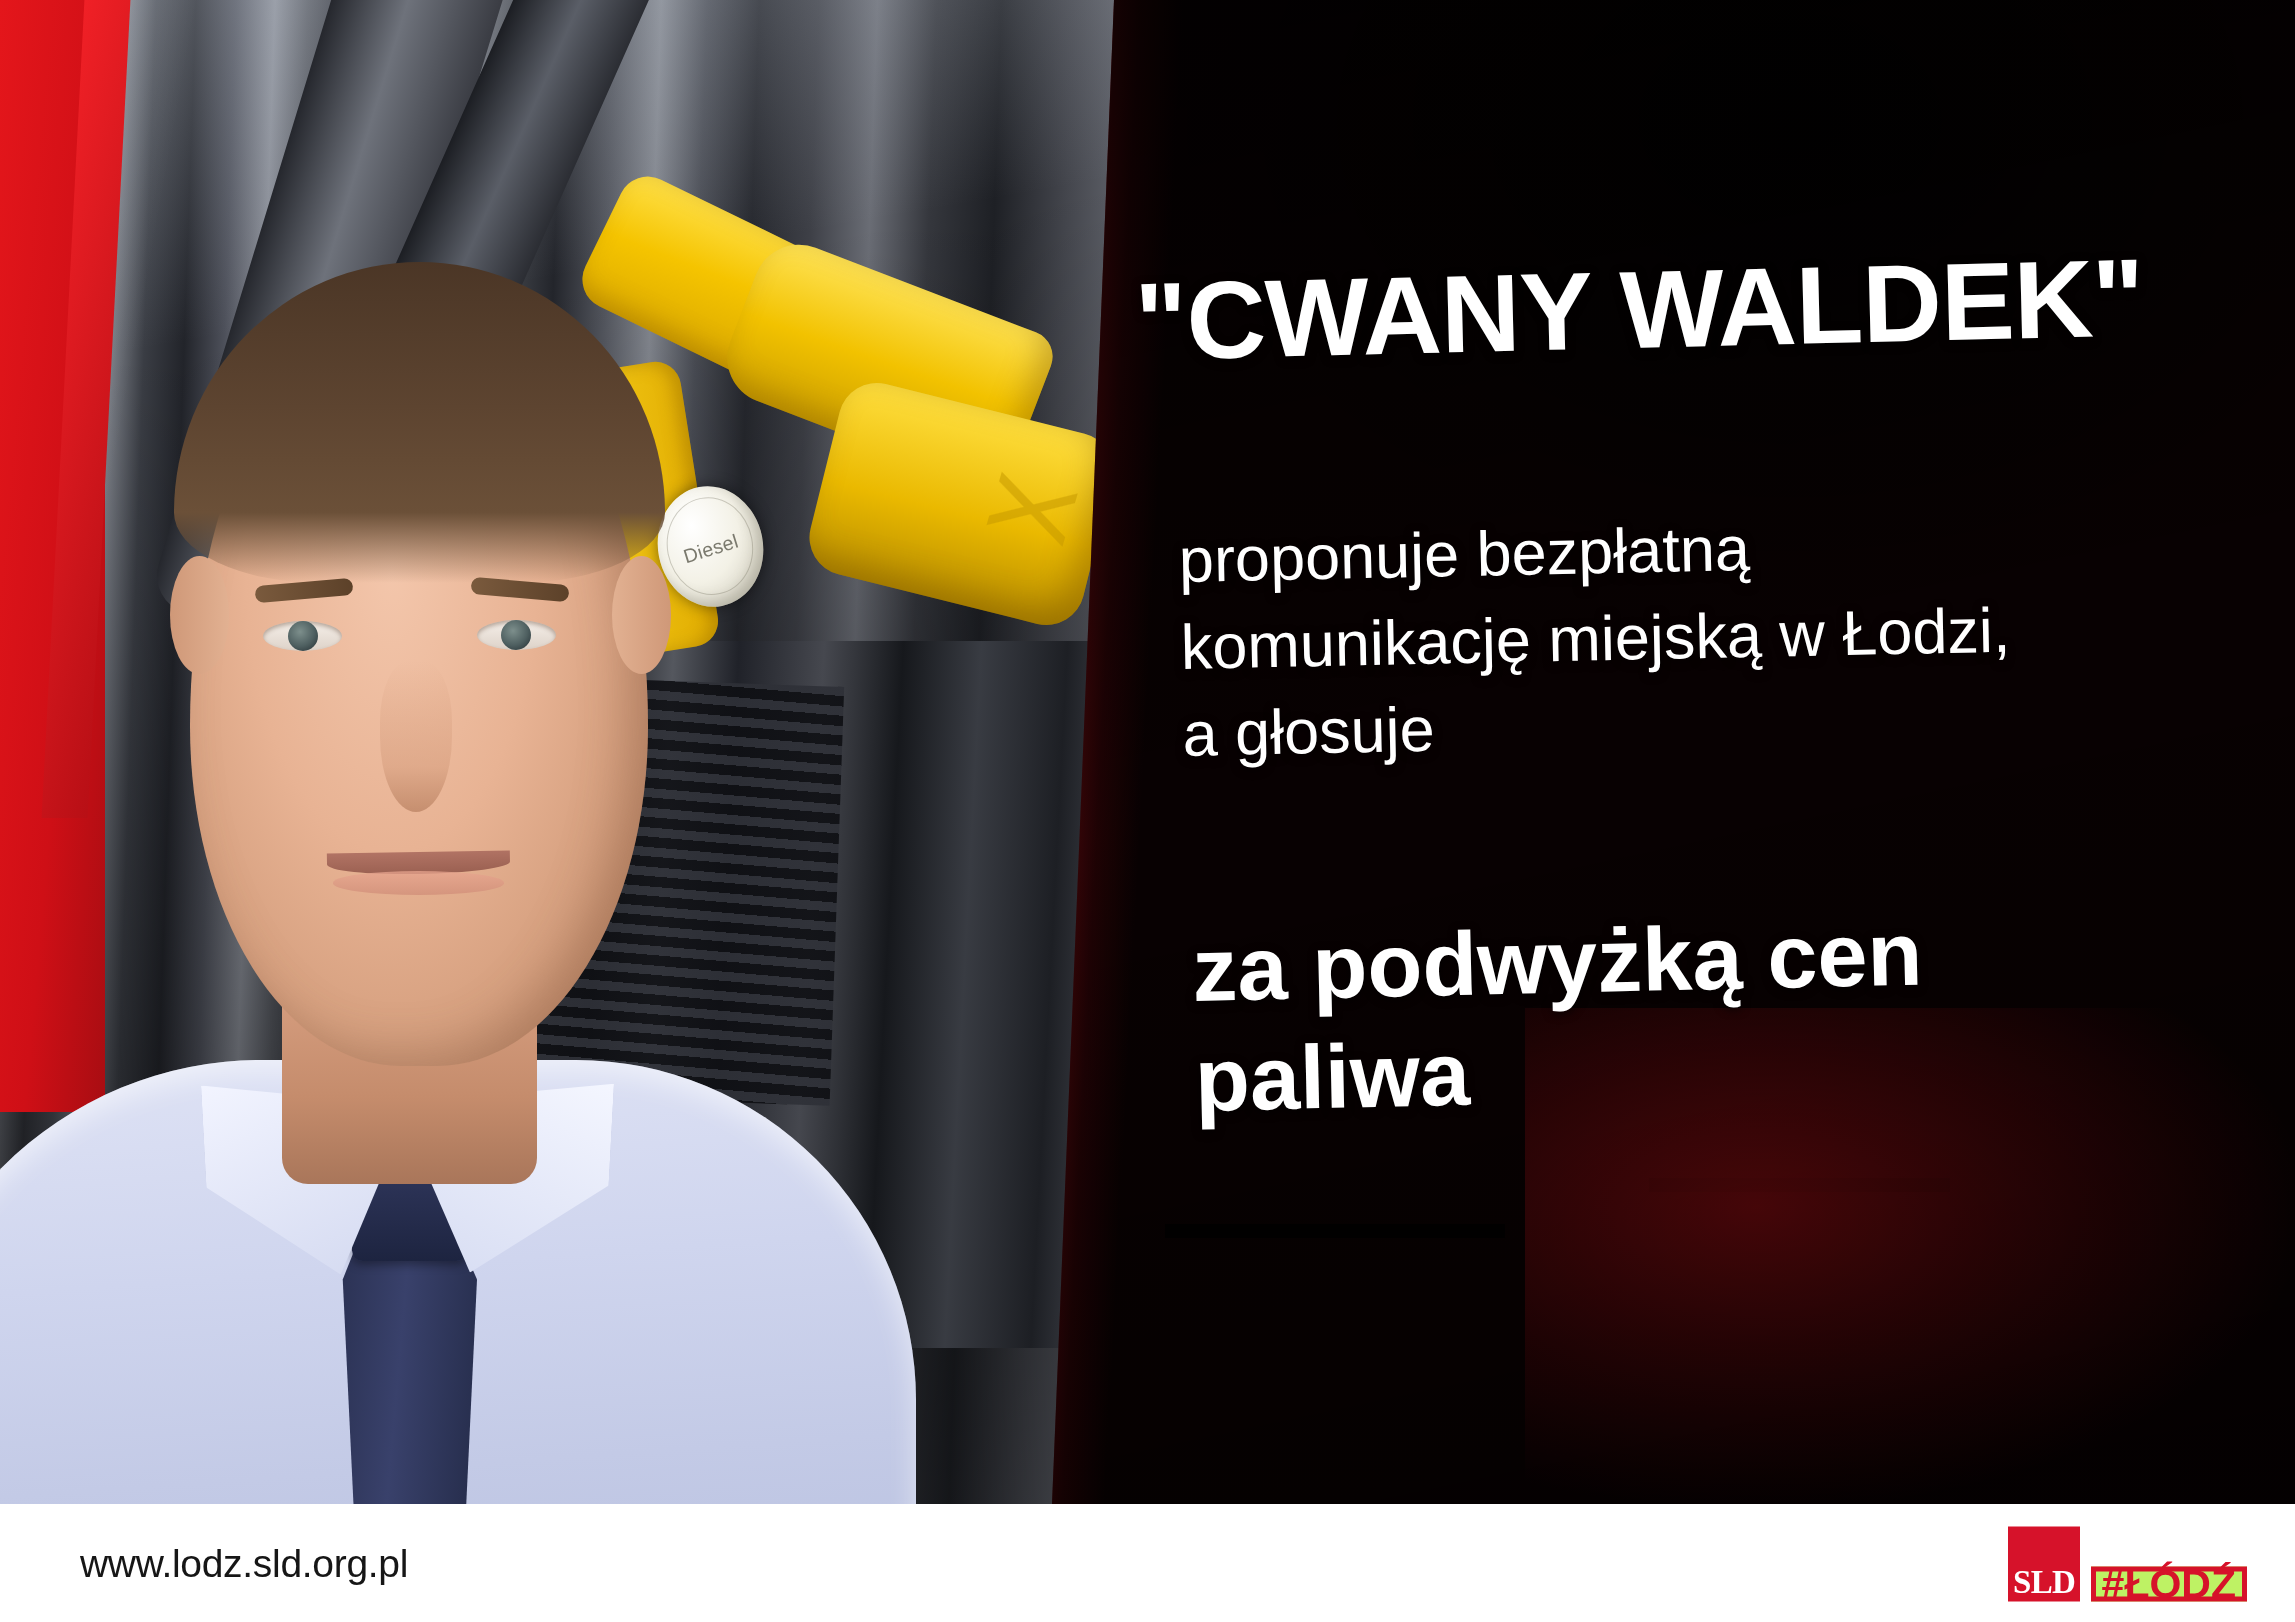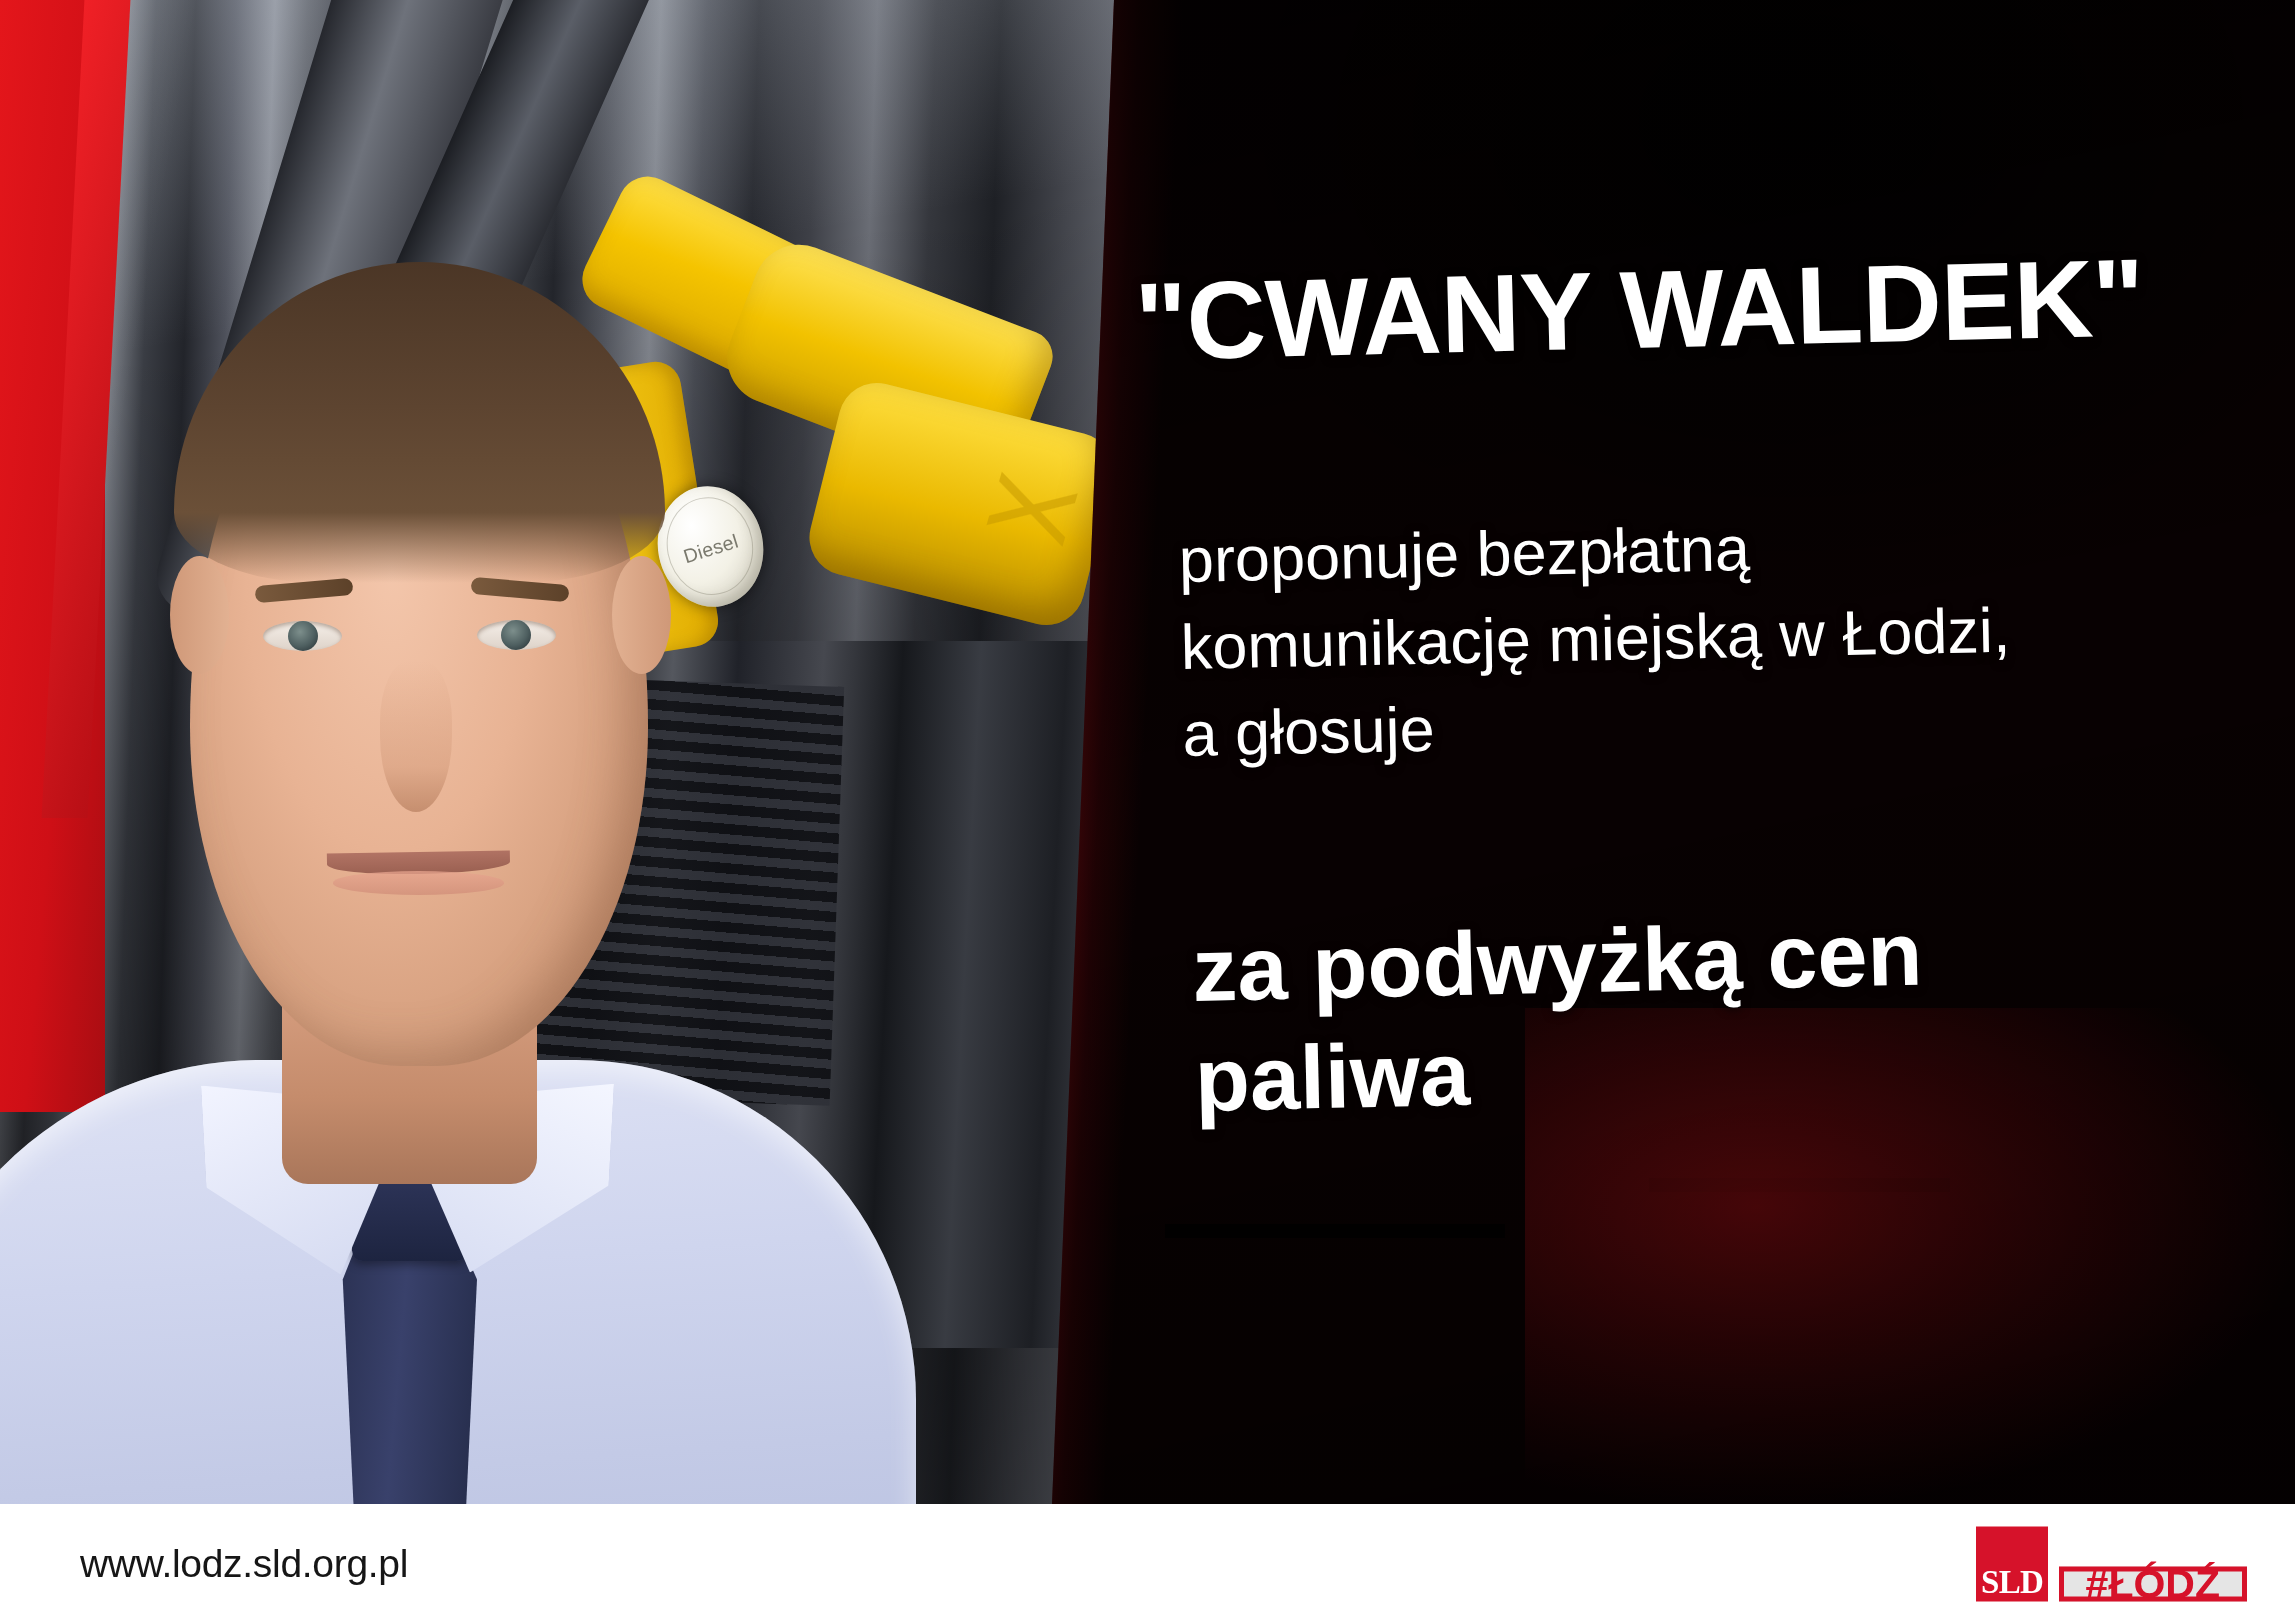--- a/index.html
+++ b/index.html
@@ -174,22 +174,22 @@
   #footer{position:absolute;left:0;top:1504px;width:2295px;height:119px;background:#fff;}
   #site-url{position:absolute;left:80px;top:50%;transform:translateY(-50%);
     font-size:39px;color:#161616;letter-spacing:-0.3px;
     font-family:"Liberation Sans Narrow","Liberation Sans",sans-serif;}
   #logos{position:absolute;right:48px;top:50%;transform:translateY(-50%);
     display:flex;align-items:stretch;gap:10.5px;height:75px;}
   #sld-mark{width:72px;background:#d6122a;position:relative;}
   #sld-mark span{position:absolute;left:0;right:0;bottom:2.6px;text-align:center;
     color:#fff;font-weight:700;font-size:33px;letter-spacing:-0.7px;line-height:1;
     font-family:Liberation Serif, serif;}
-  #lodz-mark{border:5.2px solid #d6122a;background:#e5e5e5;display:flex;align-items:center;
-    justify-content:center;padding:0 22px;margin-top:40px;}
+  #lodz-mark{border:5.2px solid #d6122a;background:#bef264;display:flex;align-items:center;
+    justify-content:center;padding:0 6px;margin-top:40px;}
   #lodz-mark span{color:#d6122a;font-weight:700;font-size:41px;letter-spacing:0px;line-height:1;
     font-family:"Liberation Sans",sans-serif;}
 </style>
 </head>
 <body>
 
 <div id="poster">
 
   <div id="stage">
 

